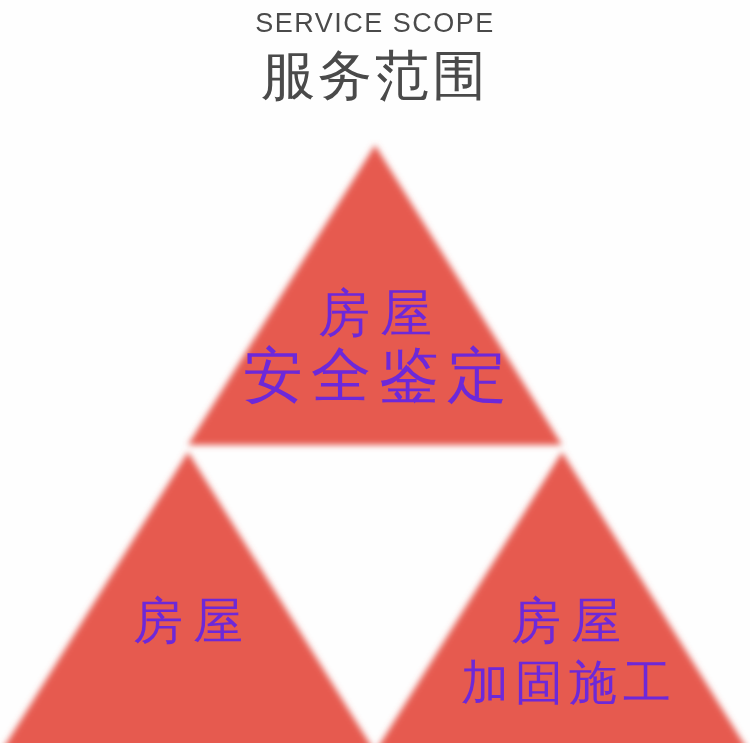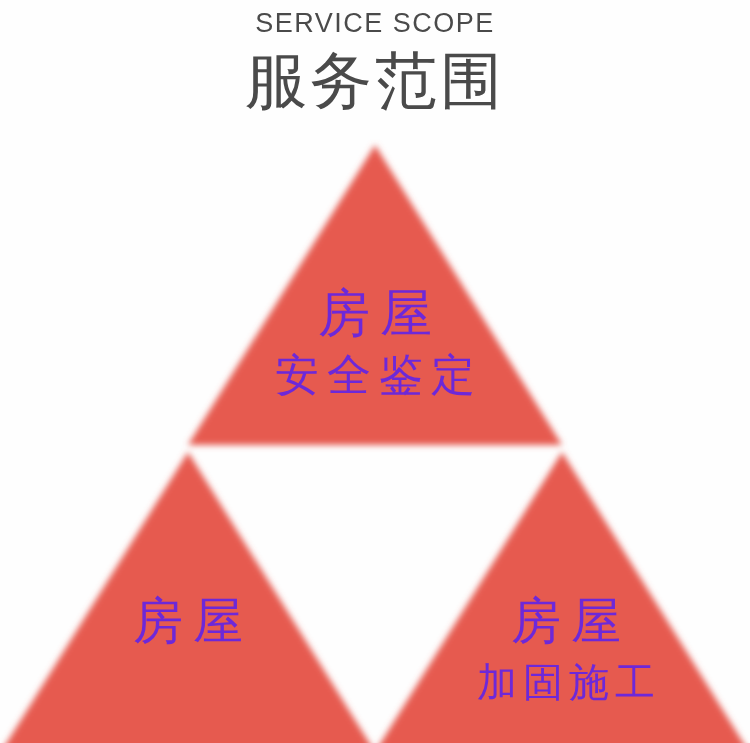--- a/index.html
+++ b/index.html
@@ -37,21 +37,21 @@
     font-size: 27px;
     font-weight: 400;
     letter-spacing: 1.5px;
     color: #4a4a4a;
     line-height: 1.15;
     font-family: "Liberation Sans", "DejaVu Sans", sans-serif;
   }
   .header-cn {
     display: block;
     margin-top: 6px;
-    font-size: 62px;
+    font-size: 54px;
     font-weight: 500;
     letter-spacing: 3px;
     color: #4a4a4a;
     line-height: 1.15;
     font-family: "DejaVu Sans", "Liberation Sans", sans-serif;
   }
 
   
   .stage {
     position: absolute;
@@ -88,21 +88,21 @@
     top: 283px;
     width: 374px;
   }
   #label-top .line-1 {
     font-size: 52px;
     line-height: 60px;
     letter-spacing: 10px;
     text-indent: 10px;
   }
   #label-top .line-2 {
-    font-size: 44px;
+    font-size: 60px;
     line-height: 64px;
     letter-spacing: 8px;
     text-indent: 8px;
   }
 
   
   #label-bottom-left {
     left: 10px;
     top: 592px;
     width: 356px;
@@ -126,21 +126,21 @@
     top: 592px;
     width: 356px;
   }
   #label-bottom-right .line-1 {
     font-size: 50px;
     line-height: 58px;
     letter-spacing: 10px;
     text-indent: 10px;
   }
   #label-bottom-right .line-2 {
-    font-size: 40px;
+    font-size: 48px;
     line-height: 64px;
     letter-spacing: 6px;
     text-indent: 6px;
   }
 </style>
 </head>
 <body>
 
 <div id="poster">
 

